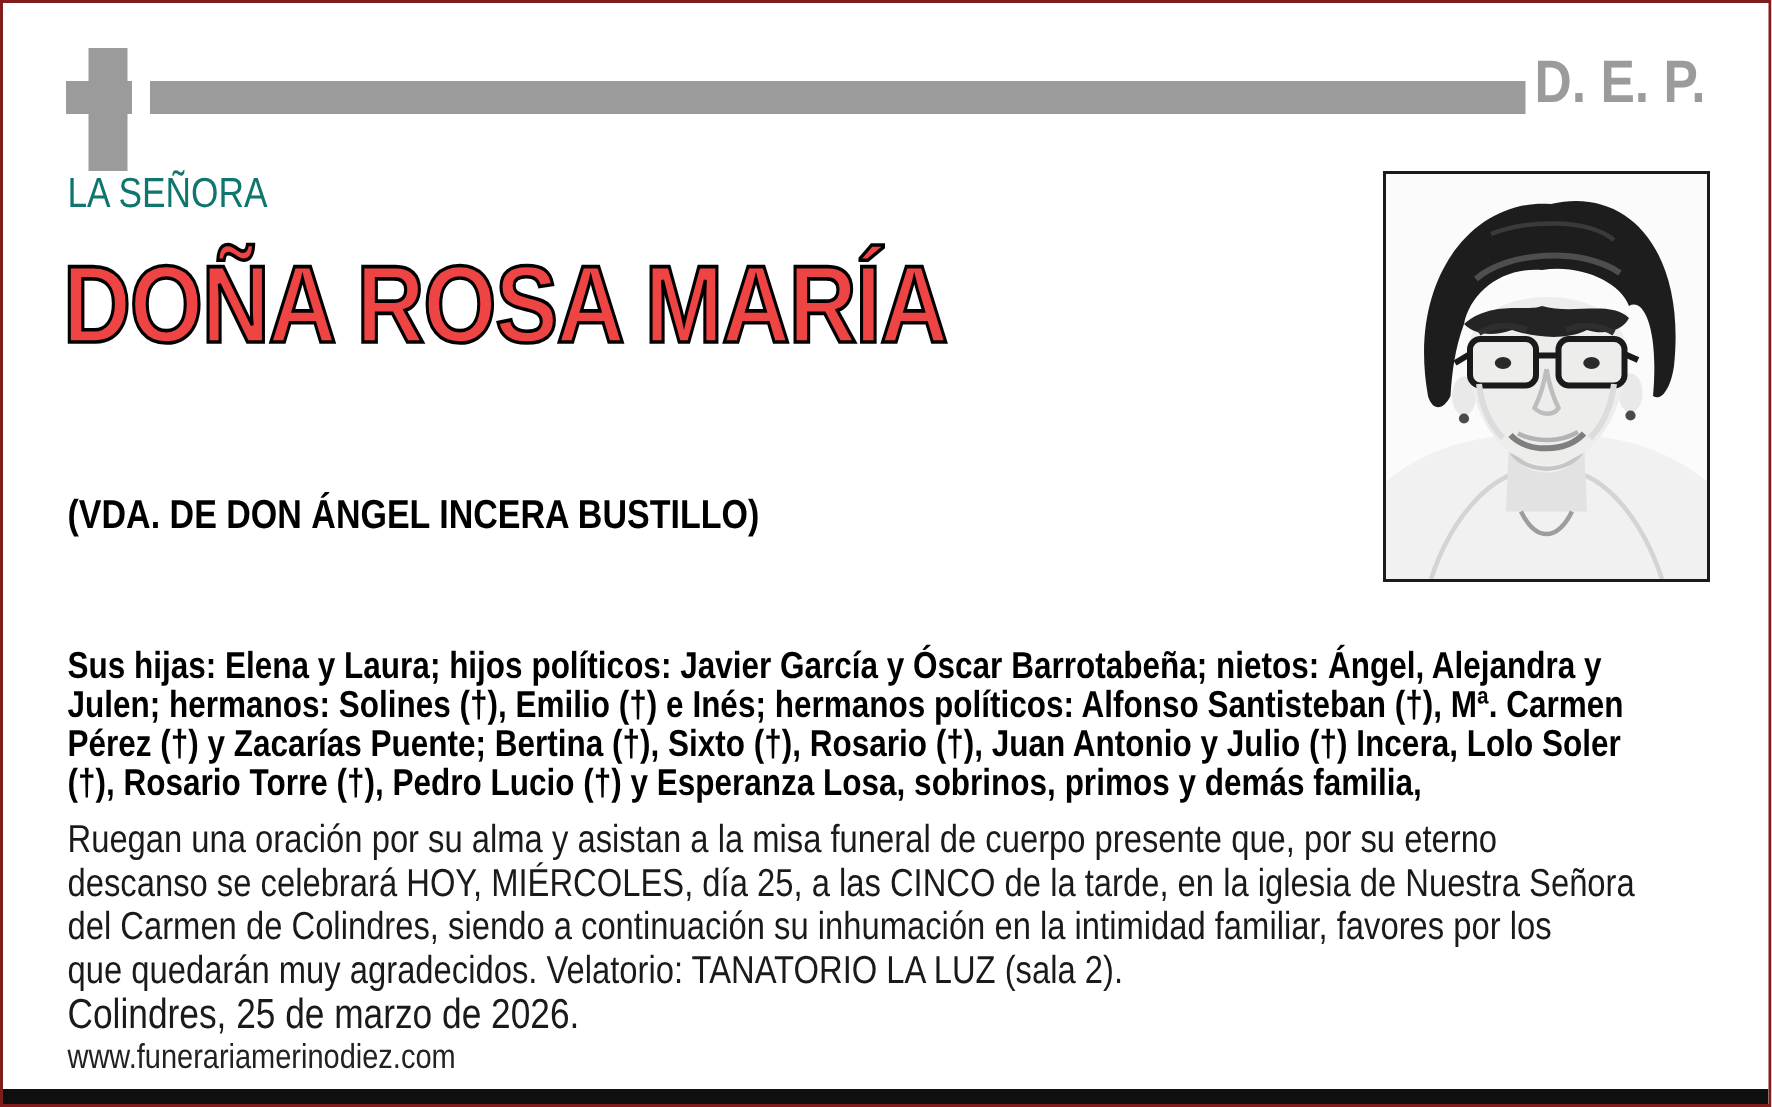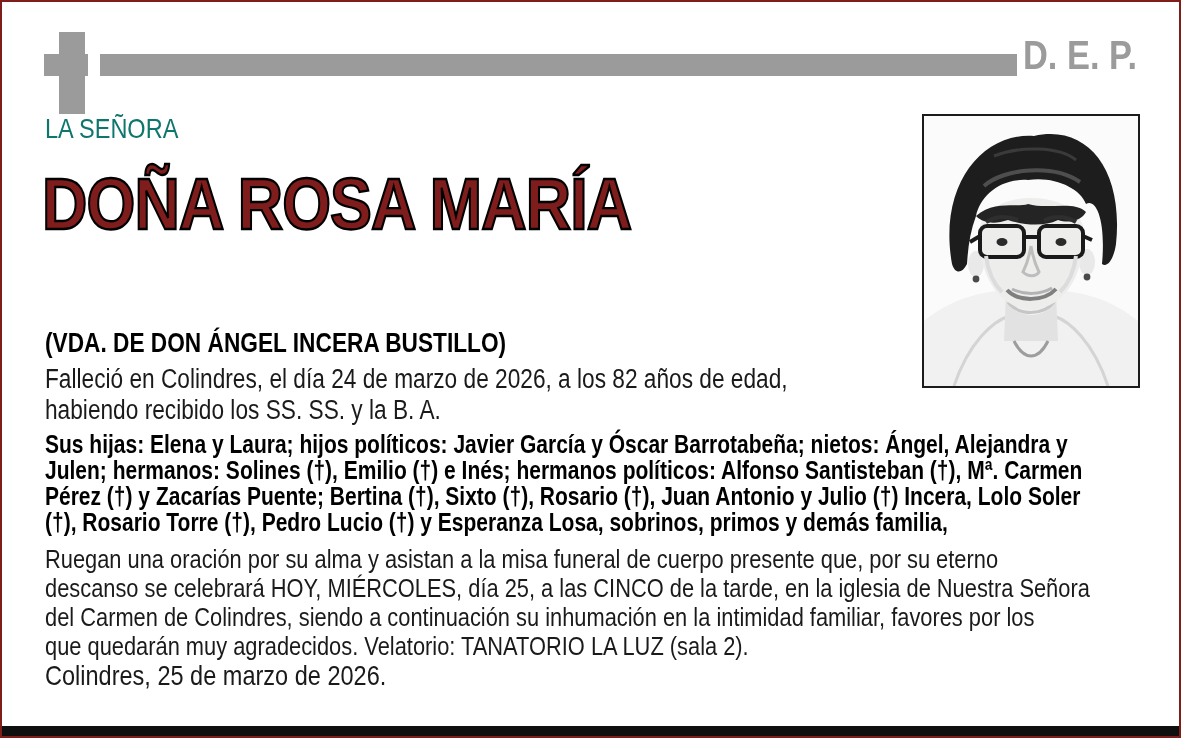--- a/index.html
+++ b/index.html
@@ -18,21 +18,21 @@
     font-size:40px;font-weight:bold;color:#9b9b9b;line-height:1;
     white-space:nowrap;
   }
   
   .cx{display:inline-block;transform:scaleX(0.84);transform-origin:0 50%;white-space:nowrap;}
   .cx2{display:inline-block;transform:scaleX(0.86);transform-origin:0 50%;white-space:nowrap;}
   
   .honorific{position:absolute;left:43px;top:113px;font-size:28px;line-height:1;color:#0f766e;}
   .deceased-name{
     position:absolute;left:40px;top:163px;font-size:73px;font-weight:bold;
-    line-height:77px;color:#7f1d1d;letter-spacing:-1px;
+    line-height:77px;color:#ef4444;letter-spacing:-1px;
   }
   .deceased-name .cx2{-webkit-text-stroke:2.4px #000;}
   .widow{position:absolute;left:43px;top:327px;font-size:27px;font-weight:bold;line-height:1.1;color:#000;text-align:center;}
   .death{position:absolute;left:43px;top:362px;font-size:27px;line-height:31px;color:#1a1a1a;}
   .family{position:absolute;left:43px;top:429px;font-size:25px;font-weight:bold;line-height:26px;color:#000;}
   .service{position:absolute;left:43px;top:543px;font-size:26px;line-height:29px;color:#1a1a1a;}
   .dateline{position:absolute;left:43px;top:660px;font-size:28px;line-height:1;color:#1a1a1a;text-align:right;}
   .website{position:absolute;left:43px;top:691px;font-size:23px;line-height:1;color:#222;}
   .line{display:block;}
   
@@ -55,40 +55,37 @@
   </div>
   <div class="rule"></div>
   <div class="dep"><span class="cx2">D. E. P.</span></div>
 
   <div class="honorific"><span class="cx">LA SEÑORA</span></div>
   <div class="deceased-name">
     <span class="line"><span class="cx2">DOÑA ROSA MARÍA</span></span>
   </div>
   <div class="widow"><span class="cx">(VDA. DE DON ÁNGEL INCERA BUSTILLO)</span></div>
 
-  <div class="death">
-    <span class="line"><span class="cx">Falleció en Colindres, el día 24 de marzo de 2026, a los 82 años de edad,</span></span>
-    <span class="line"><span class="cx">habiendo recibido los SS. SS. y la B. A.</span></span>
-  </div>
 
   <div class="family">
     <span class="line"><span class="cx">Sus hijas: Elena y Laura; hijos políticos: Javier García y Óscar Barrotabeña; nietos: Ángel, Alejandra y</span></span>
     <span class="line"><span class="cx">Julen; hermanos: Solines (†), Emilio (†) e Inés; hermanos políticos: Alfonso Santisteban (†), Mª. Carmen</span></span>
     <span class="line"><span class="cx">Pérez (†) y Zacarías Puente; Bertina (†), Sixto (†), Rosario (†), Juan Antonio y Julio (†) Incera, Lolo Soler</span></span>
     <span class="line"><span class="cx">(†), Rosario Torre (†), Pedro Lucio (†) y Esperanza Losa, sobrinos, primos y demás familia,</span></span>
   </div>
 
   <div class="service">
     <span class="line"><span class="cx">Ruegan una oración por su alma y asistan a la misa funeral de cuerpo presente que, por su eterno</span></span>
     <span class="line"><span class="cx">descanso se celebrará HOY, MIÉRCOLES, día 25, a las CINCO de la tarde, en la iglesia de Nuestra Señora</span></span>
     <span class="line"><span class="cx">del Carmen de Colindres, siendo a continuación su inhumación en la intimidad familiar, favores por los</span></span>
     <span class="line"><span class="cx">que quedarán muy agradecidos. Velatorio: TANATORIO LA LUZ (sala 2).</span></span>
   </div>
 
   <div class="dateline"><span class="cx">Colindres, 25 de marzo de 2026.</span></div>
+  <div class="website"><span class="cx">www.funerariamerinodiez.com</span></div>
 
   <div class="photo">
     <svg viewBox="0 0 214 270" xmlns="http://www.w3.org/2000/svg">
       <rect x="0" y="0" width="214" height="270" fill="#fbfbfb"></rect>
 
       <path d="M0,270 L0,205 C28,182 62,172 107,174 C152,172 186,182 214,205 L214,270 Z" fill="#f1f1f1"></path>
       <path d="M30,270 C45,225 70,205 85,200" stroke="#d4d4d4" stroke-width="3" fill="none"></path>
       <path d="M184,270 C169,225 145,205 130,200" stroke="#d4d4d4" stroke-width="3" fill="none"></path>
 
       <path d="M82,178 C84,206 130,206 132,178 L134,225 L80,225 Z" fill="#e2e2e2"></path>

